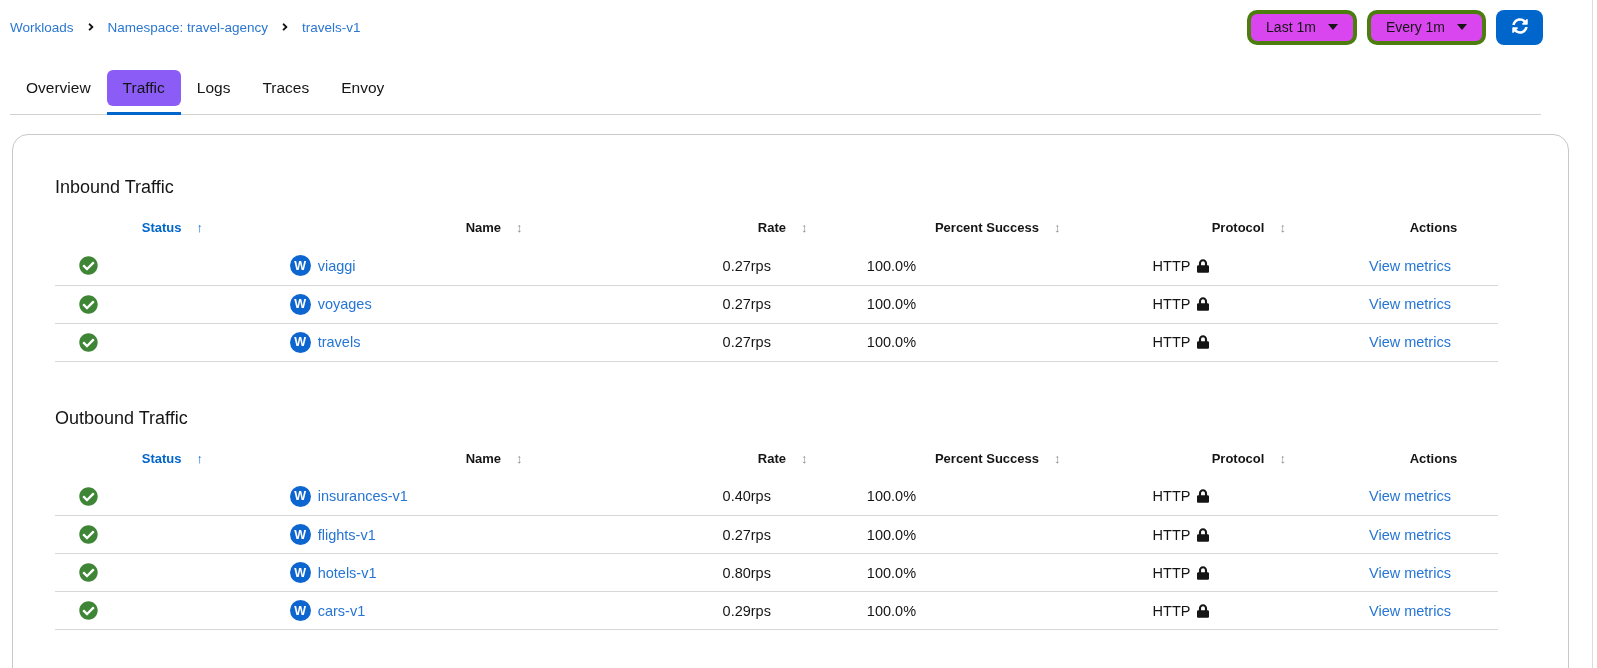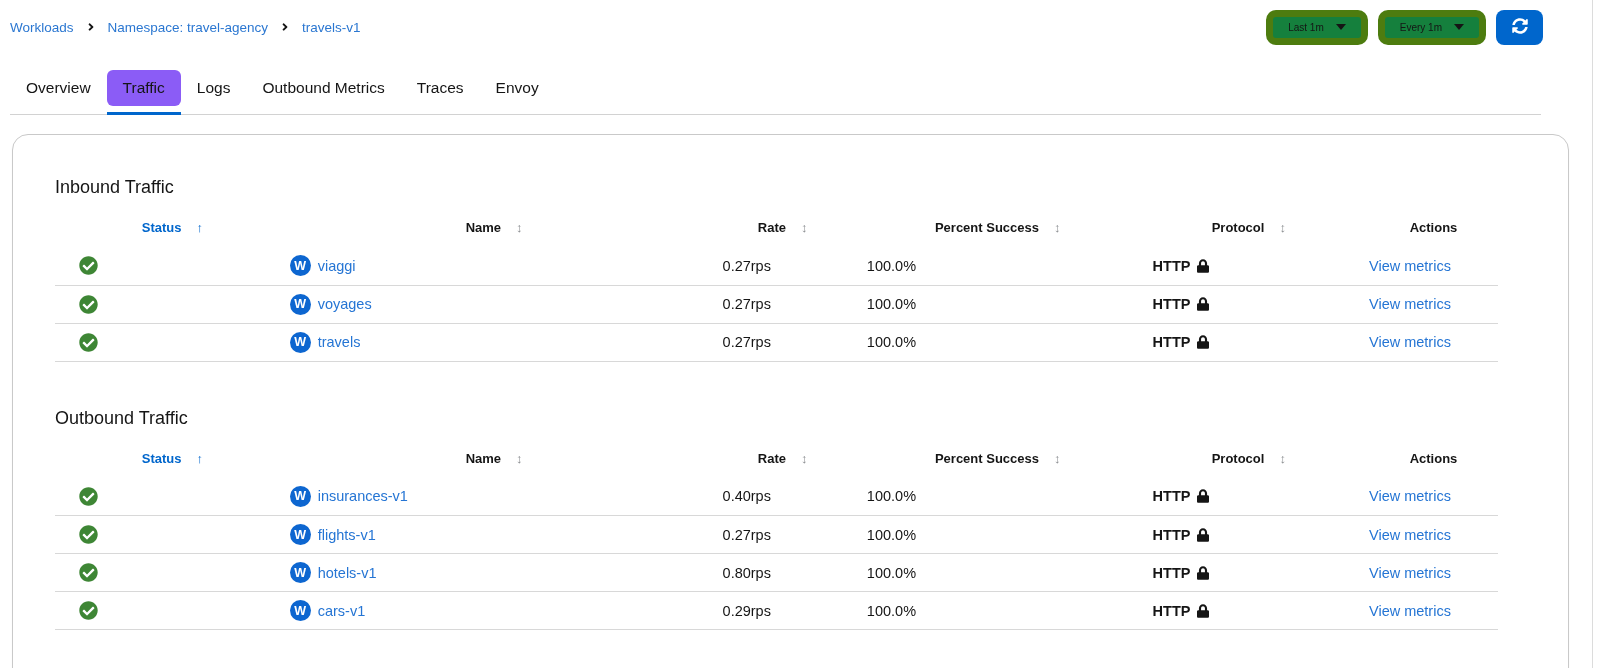--- a/index.html
+++ b/index.html
@@ -19,22 +19,22 @@
   }
   .breadcrumb { display: flex; align-items: center; gap: 9px; font-size: 13.5px; }
   .breadcrumb a { color: #2b77d1; }
   .crumb-sep { display: inline-flex; align-items: center; margin: 0 4px; }
   .crumb-sep svg { width: 8px; height: 12px; }
 
   .controls { display: flex; align-items: center; gap: 10px; }
   .dropdown-btn {
     display: inline-flex; align-items: center; gap: 12px;
     height: 35px; padding: 0 15px;
-    background: #15803d; border: 7px solid #4d7c0f; border-radius: 10px;
-    font-size: 10px; color: #151515; cursor: pointer;
+    background: #d946ef; border: 4px solid #4d7c0f; border-radius: 10px;
+    font-size: 14px; color: #151515; cursor: pointer;
     font-family: inherit;
   }
   .caret-down {
     width: 0; height: 0;
     border-left: 5px solid transparent; border-right: 5px solid transparent;
     border-top: 6px solid #151515;
   }
   .refresh-btn {
     width: 47px; height: 35px; border: none; border-radius: 8px;
     background: #0066cc; display: inline-flex; align-items: center; justify-content: center;
@@ -92,21 +92,21 @@
   .check-icon svg { width: 19px; height: 19px; display: block; }
   .name-wrap { display: inline-flex; align-items: center; gap: 7px; }
   .badge-w {
     width: 21px; height: 21px; border-radius: 50%;
     background: #0d66d0; color: #fff;
     font-size: 12.5px; font-weight: 700;
     display: inline-flex; align-items: center; justify-content: center;
     flex: 0 0 auto;
   }
   .name-link, .action-link { color: #2575d4; font-size: 14.5px; }
-  .protocol-wrap { display: inline-flex; align-items: center; gap: 7px; font-weight: bold; }
+  .protocol-wrap { display: inline-flex; align-items: center; gap: 7px; }
   .lock-icon svg { width: 12px; height: 14px; display: block; }
 
   .scrollbar-track {
     position: absolute; top: 0; right: 4px; width: 1px; height: 100%;
     background: #dcdcdc;
   }
 </style>
 </head>
 <body>
 
@@ -143,21 +143,20 @@
           </svg>
       </span>
     </button>
   </div>
 </div>
 
 <div class="tabs" id="tabs">
     <div class="tab">Overview</div>
     <div class="tab active">Traffic</div>
     <div class="tab">Logs</div>
-    <div class="tab">Outbound Metrics</div>
     <div class="tab">Traces</div>
     <div class="tab">Envoy</div>
   </div>
 
 <div class="card" id="card">
   <section class="table-section">
     <h2 class="table-title">Inbound Traffic</h2>
     <table>
       <colgroup>
         <col style="width:14.6%">

